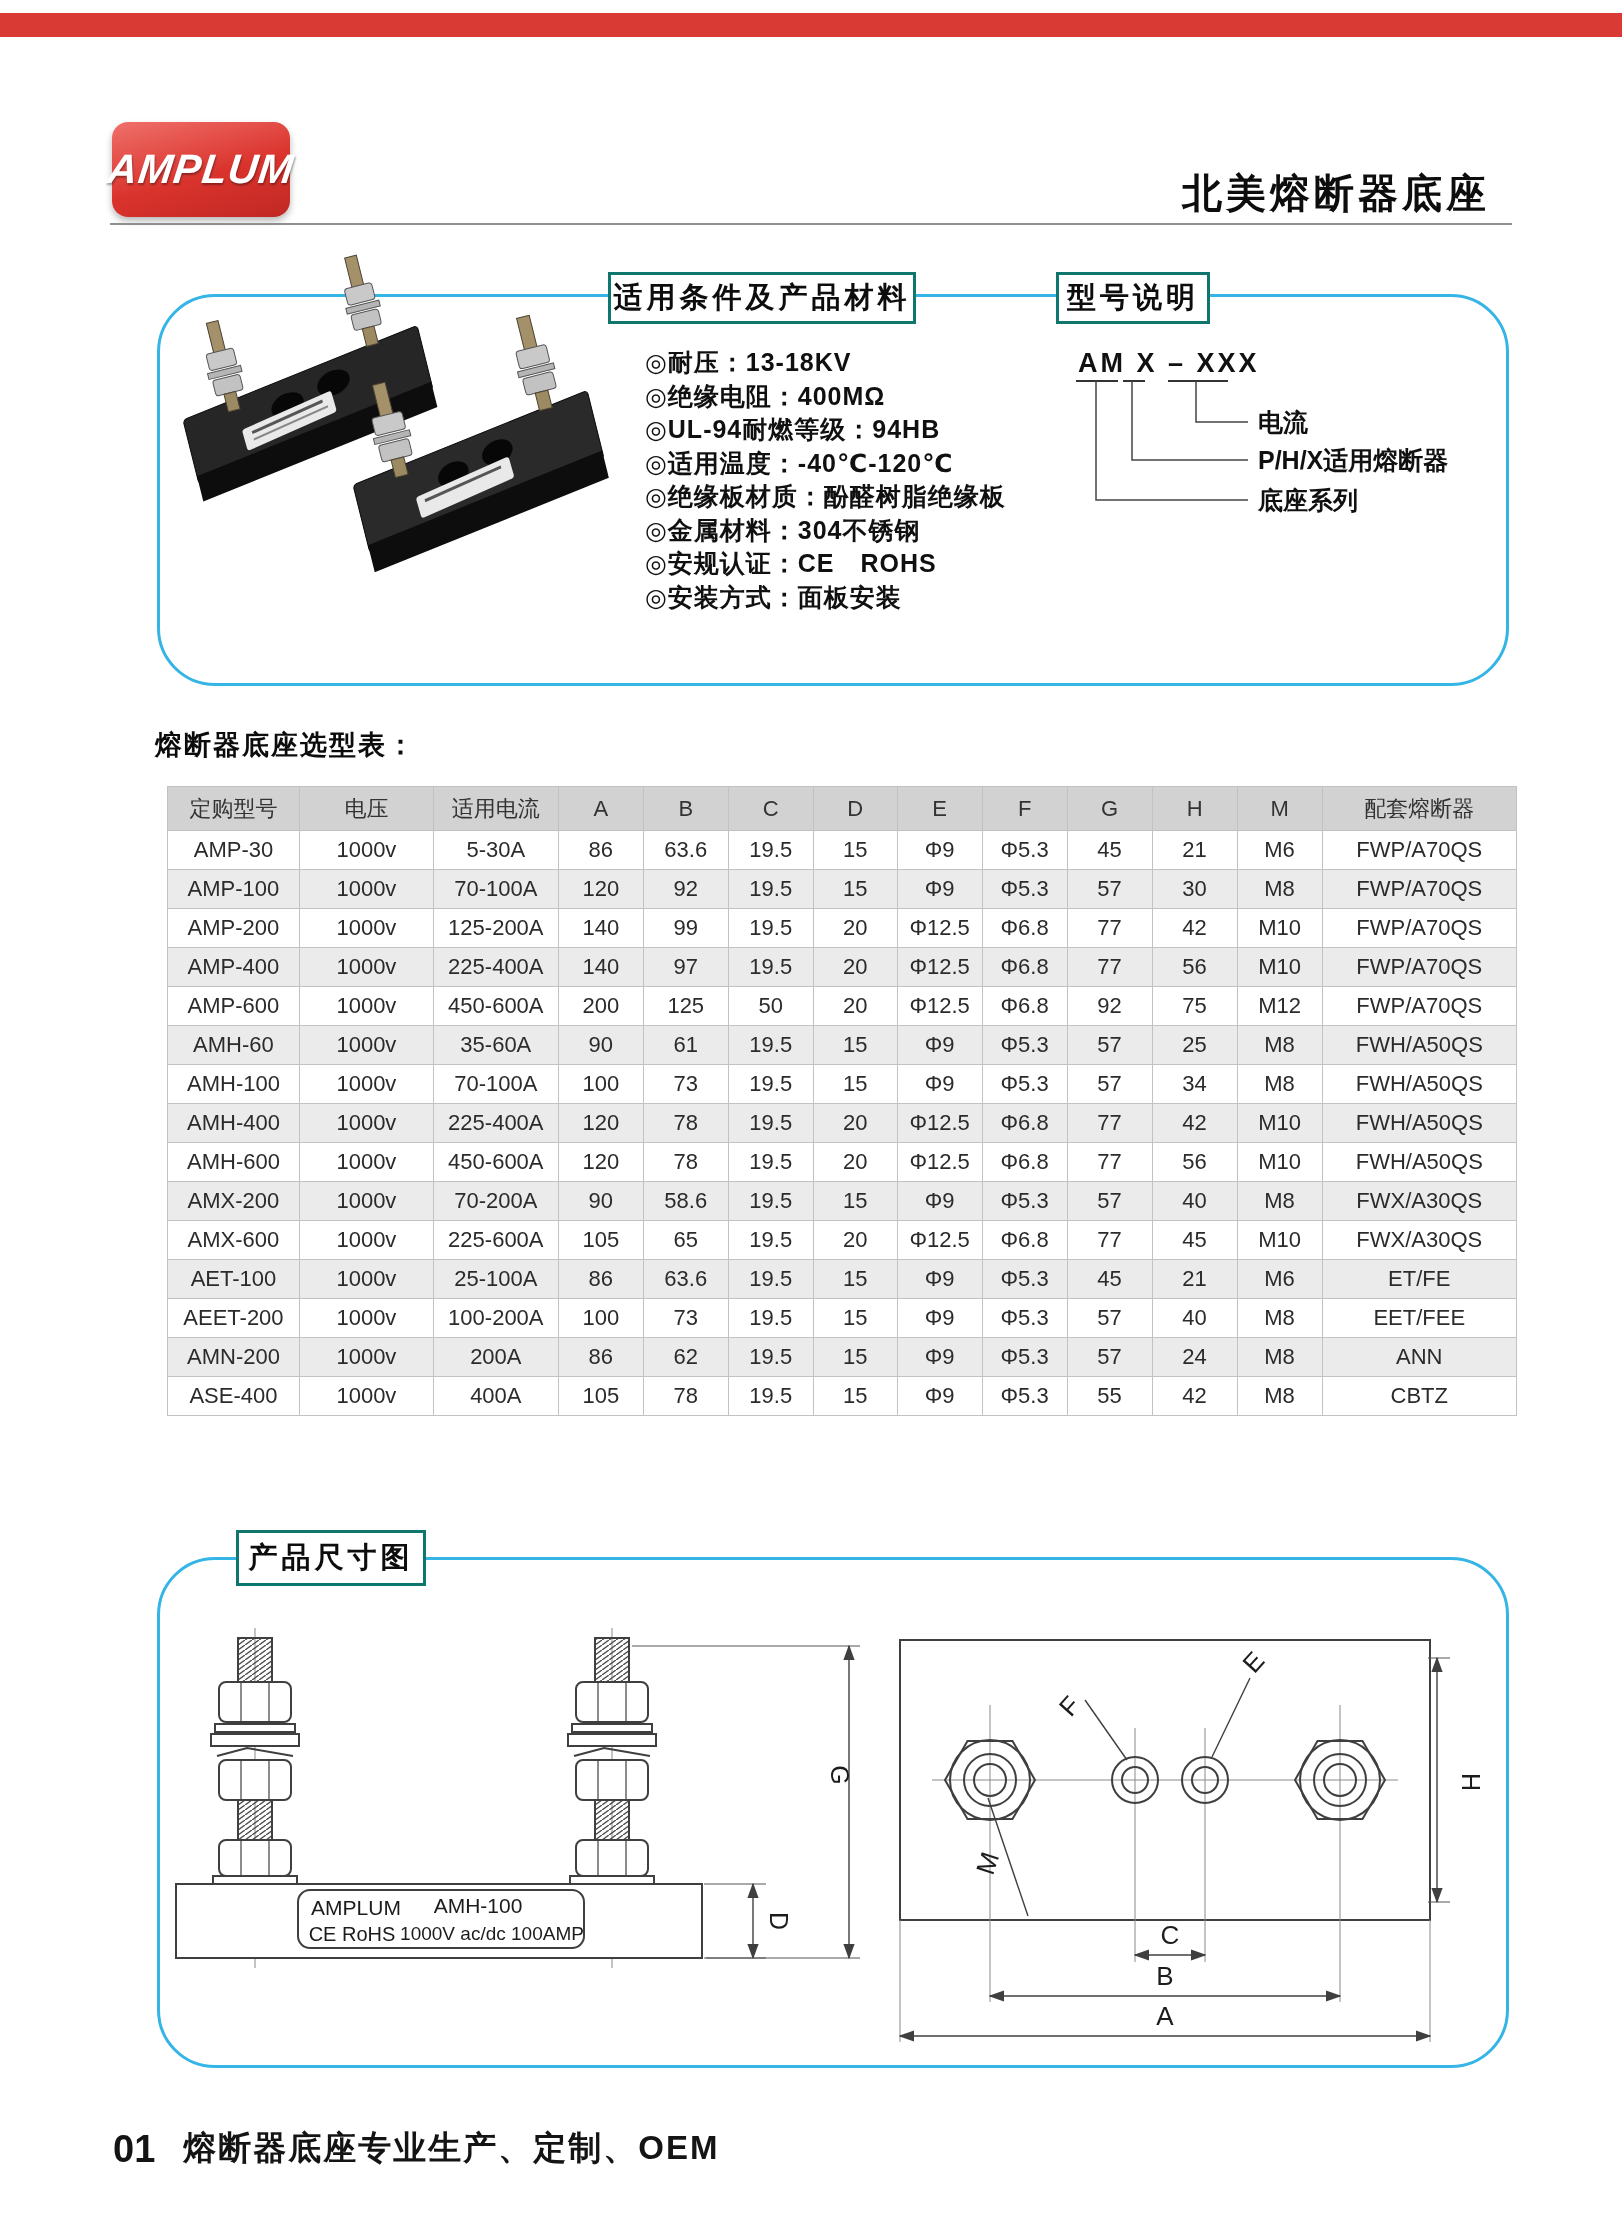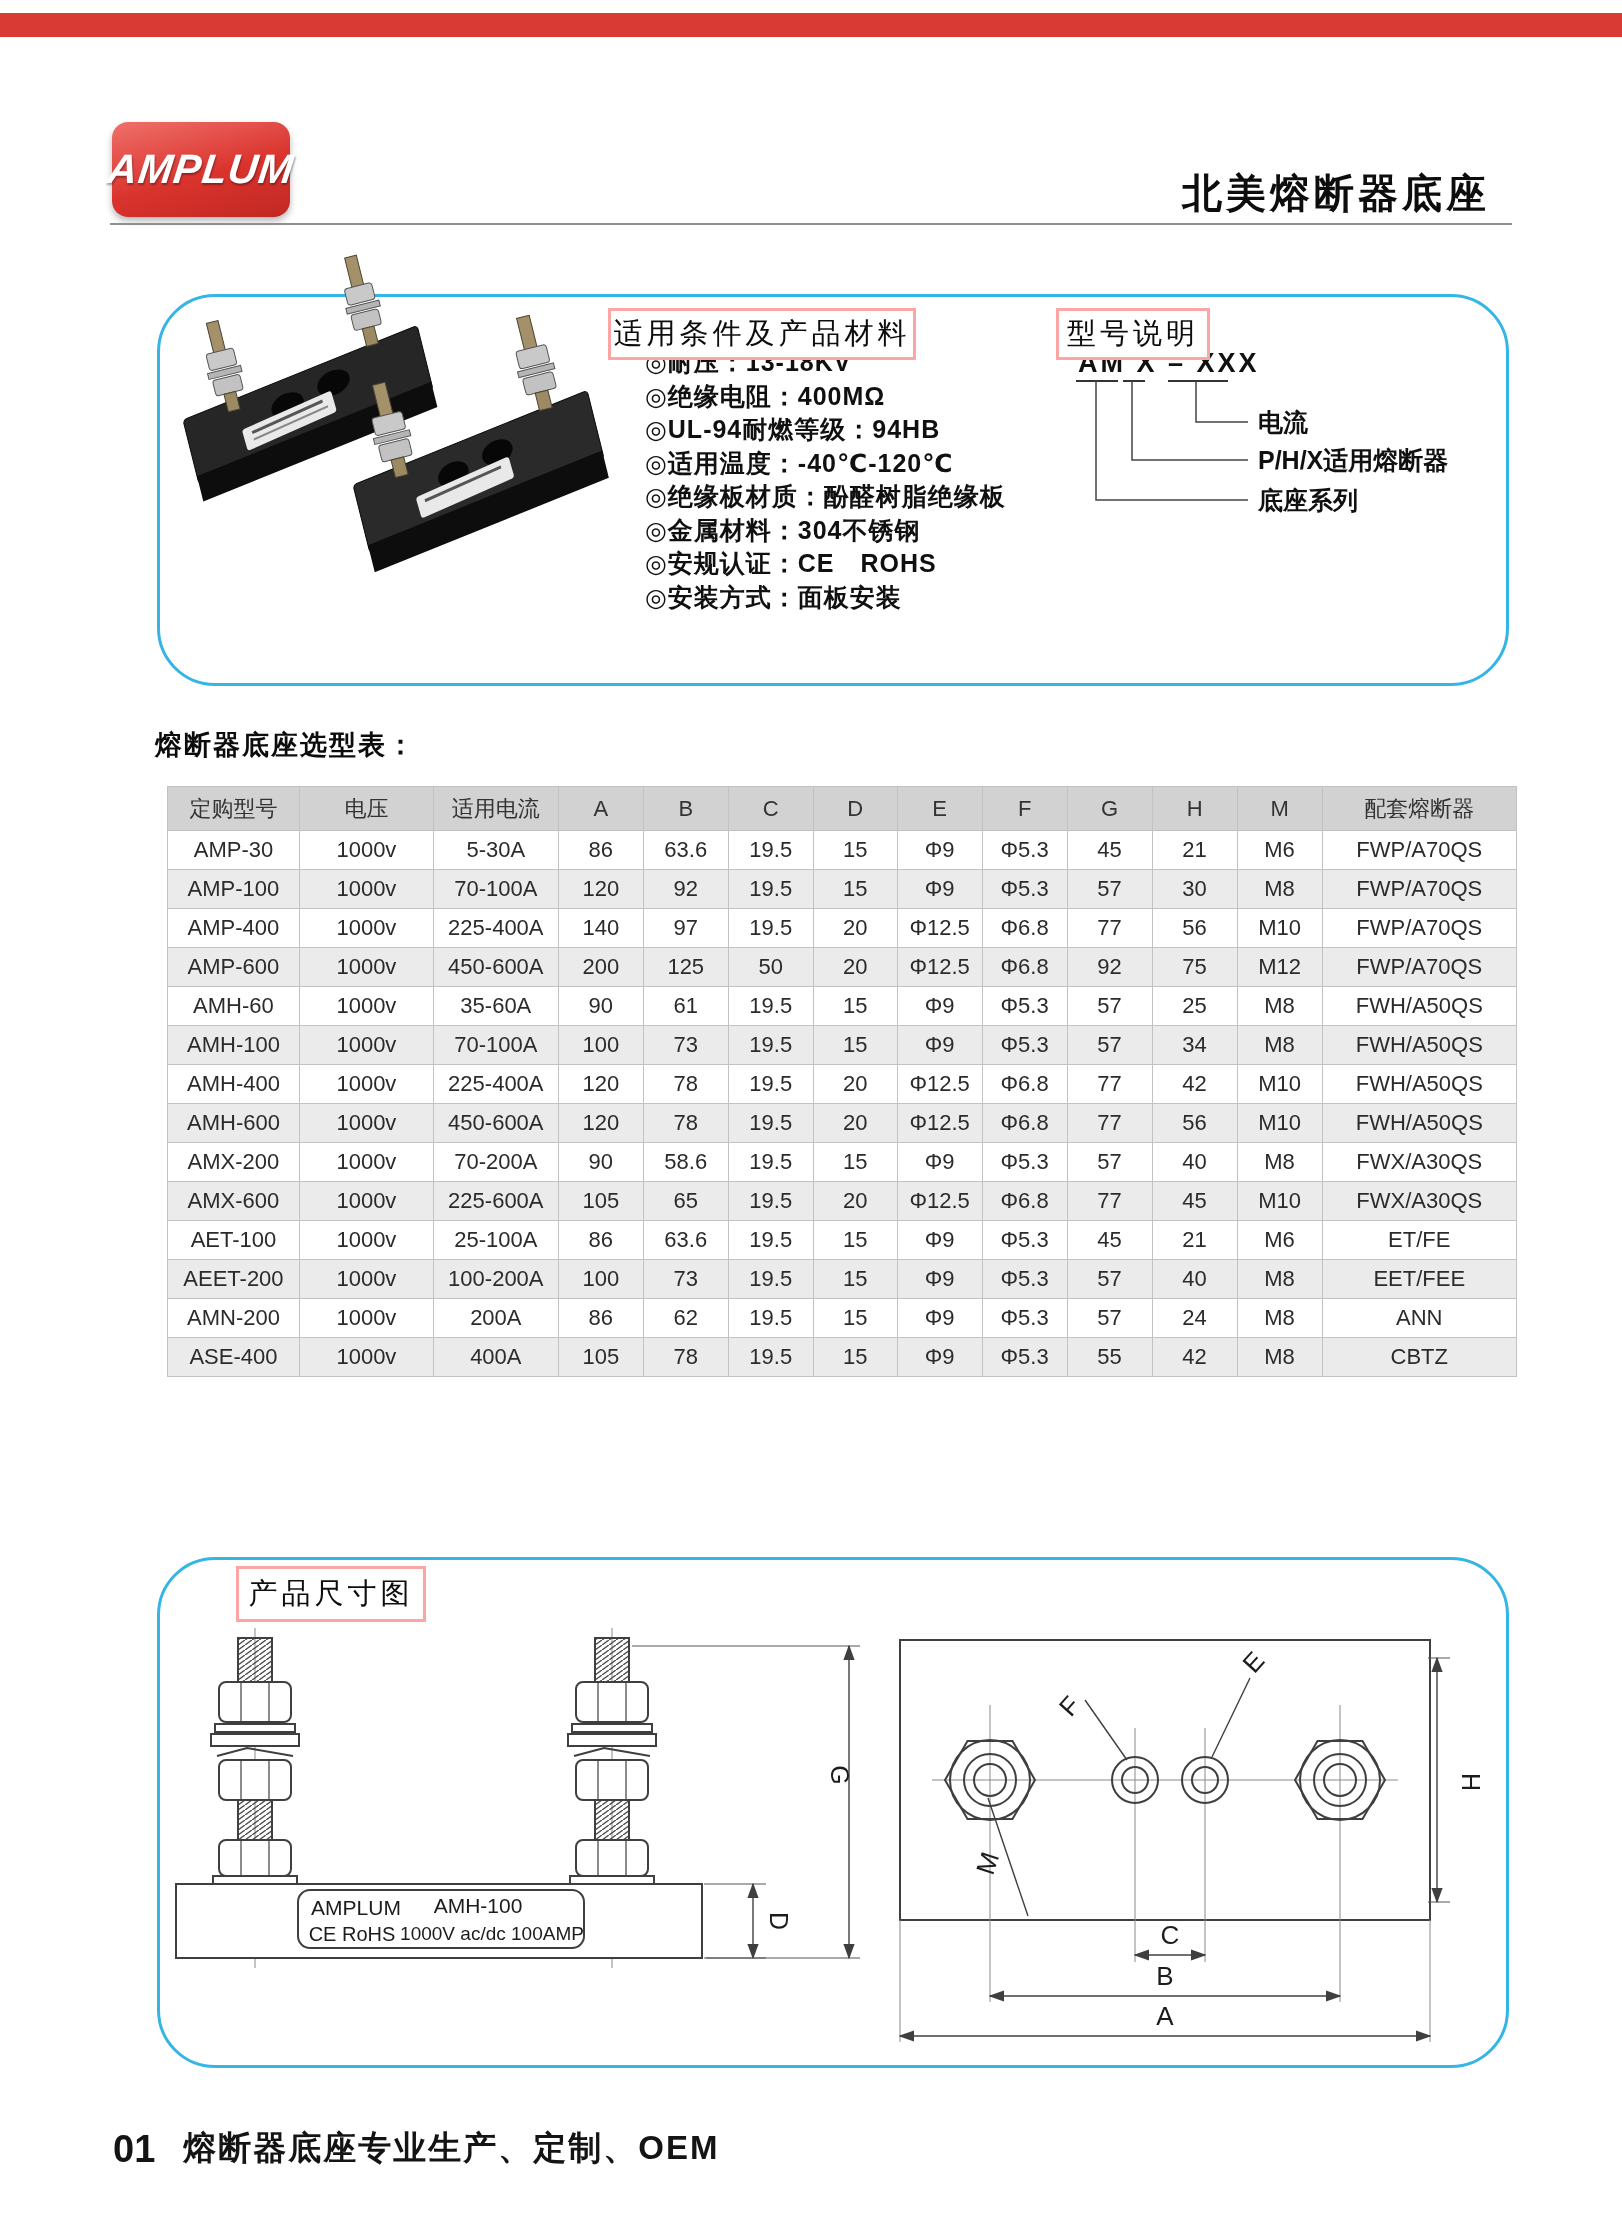--- a/index.html
+++ b/index.html
@@ -11,22 +11,22 @@
         background:linear-gradient(165deg,#f0706a 0%,#da332d 55%,#c12823 100%);
         display:flex;align-items:center;justify-content:center;
         box-shadow:0 4px 7px rgba(0,0,0,.28);}
   #logo span{color:#fff;font-style:italic;font-weight:bold;font-size:41px;letter-spacing:1px;
         transform:skewX(-7deg);text-shadow:1px 2px 2px rgba(0,0,0,.35);}
   #page-title{right:132px;top:166px;font-size:40px;font-weight:bold;color:#0d0d0d;letter-spacing:4px;}
   #header-rule{left:110px;top:223px;width:1402px;height:2px;background:#8f8f8f;}
   .big-box{border:3px solid #35b5e5;border-radius:58px;background:#fff;}
   #box1{left:157px;top:294px;width:1346px;height:386px;}
   #box2{left:157px;top:1557px;width:1346px;height:505px;}
-  .tag{background:#fff;border:3px solid #fca5a5;display:flex;align-items:center;justify-content:center;
-       font-weight:normal;color:#0d0d0d;z-index:3;margin-top:36px;}
+  .tag{background:#fff;border:3px solid #0f766e;display:flex;align-items:center;justify-content:center;
+       font-weight:bold;color:#0d0d0d;z-index:3;}
   #tag-conditions{left:608px;top:272px;width:302px;height:46px;font-size:29px;letter-spacing:4px;}
   #tag-model{left:1056px;top:272px;width:148px;height:46px;font-size:29px;letter-spacing:4px;}
   #tag-dims{left:236px;top:1530px;width:184px;height:50px;font-size:29px;letter-spacing:4px;}
   #spec-list{left:645px;top:346px;width:430px;display:flex;flex-direction:column;z-index:2;}
   .spec-item{font-size:25px;font-weight:600;color:#101010;line-height:33.5px;letter-spacing:1px;}
   #table-title{left:155px;top:727px;font-size:27px;font-weight:bold;letter-spacing:2px;color:#0c0c0c;}
   #sel-table{left:155px;top:786px;width:1350px;padding-left:12px;}
   #sel-table table{width:100%;border-collapse:collapse;table-layout:fixed;}
   #sel-table th,#sel-table td{border:1px solid #c2c2c2;text-align:center;vertical-align:middle;
        font-size:22px;color:#2b2b2b;font-weight:400;padding:0;overflow:hidden;white-space:nowrap;}
@@ -189,20 +189,35 @@
           <td>19.5</td>
           <td>15</td>
           <td>Φ9</td>
           <td>Φ5.3</td>
           <td>57</td>
           <td>30</td>
           <td>M8</td>
           <td>FWP/A70QS</td>
         </tr>
         <tr>
+          <td>AMP-200</td>
+          <td>1000v</td>
+          <td>125-200A</td>
+          <td>140</td>
+          <td>99</td>
+          <td>19.5</td>
+          <td>20</td>
+          <td>Φ12.5</td>
+          <td>Φ6.8</td>
+          <td>77</td>
+          <td>42</td>
+          <td>M10</td>
+          <td>FWP/A70QS</td>
+        </tr>
+        <tr>
           <td>AMP-400</td>
           <td>1000v</td>
           <td>225-400A</td>
           <td>140</td>
           <td>97</td>
           <td>19.5</td>
           <td>20</td>
           <td>Φ12.5</td>
           <td>Φ6.8</td>
           <td>77</td>

